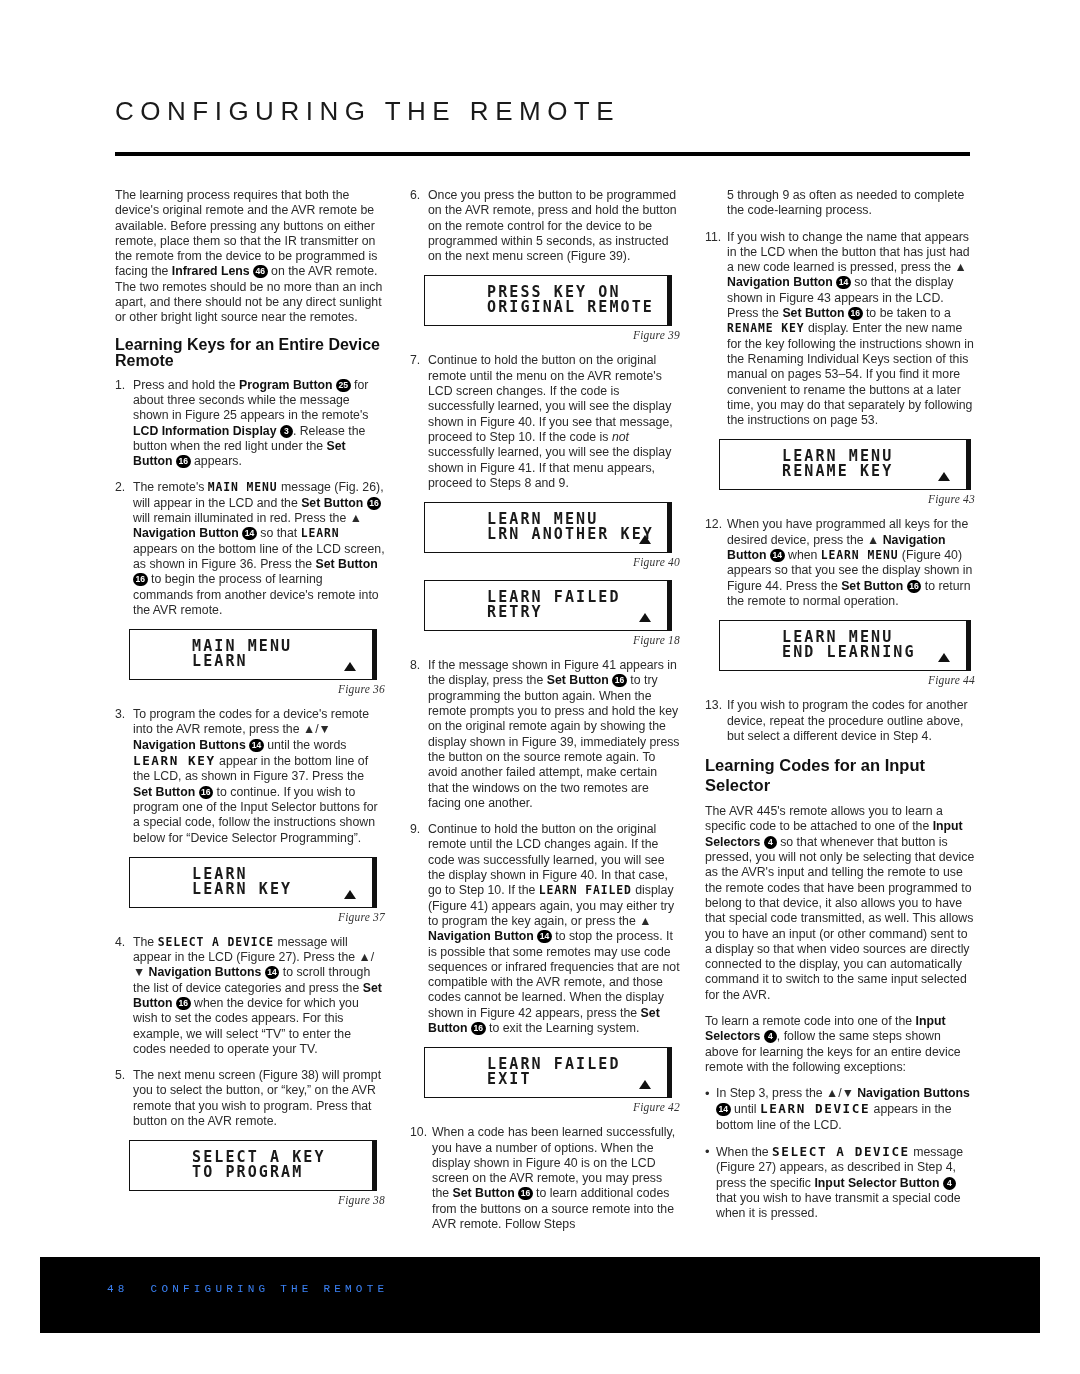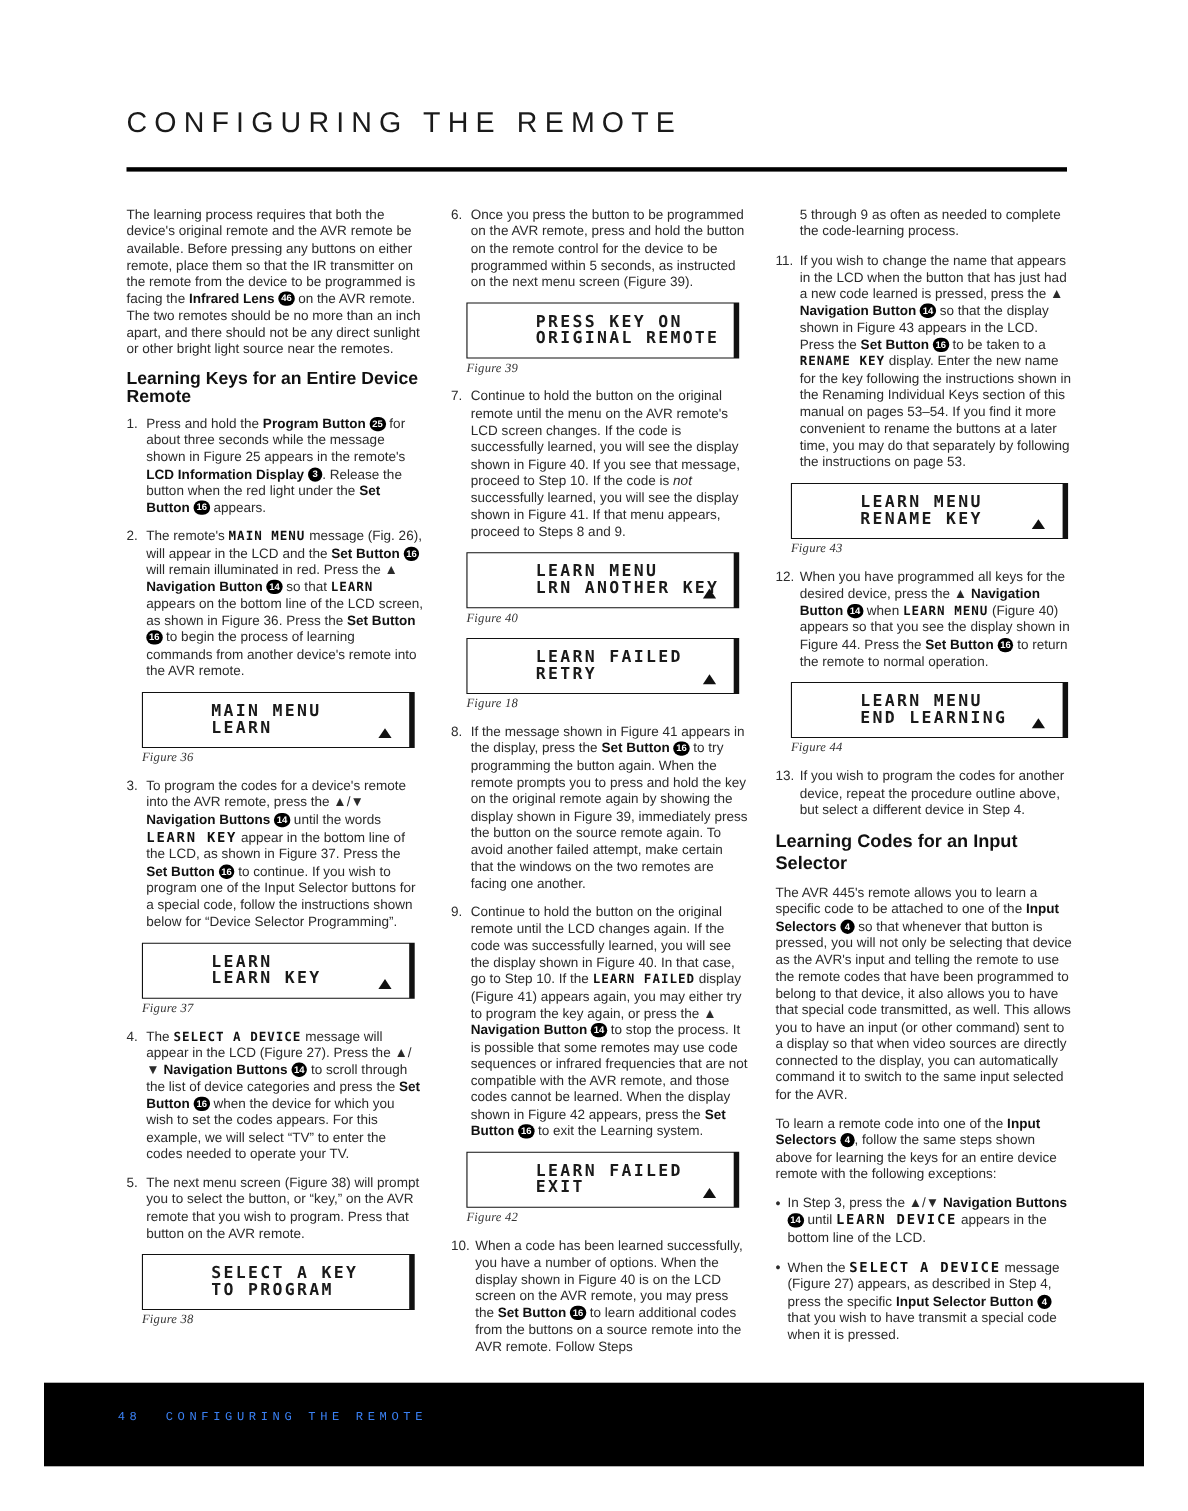--- a/index.html
+++ b/index.html
@@ -177,20 +177,21 @@
     border-right: 6px solid transparent;
     border-bottom: 9px solid #111111;
   }
   .figcap {
     font-family: "Liberation Serif", serif;
     font-style: italic;
     font-size: 11.5px;
     color: #333333;
     margin: 3px 0 12px 14px;
     letter-spacing: 0.2px;
+    text-align: right;
   }
 
   
   .footer-bar {
     position: absolute;
     left: 40px;
     top: 1257px;
     width: 1000px;
     height: 76px;
     background: #000000;

